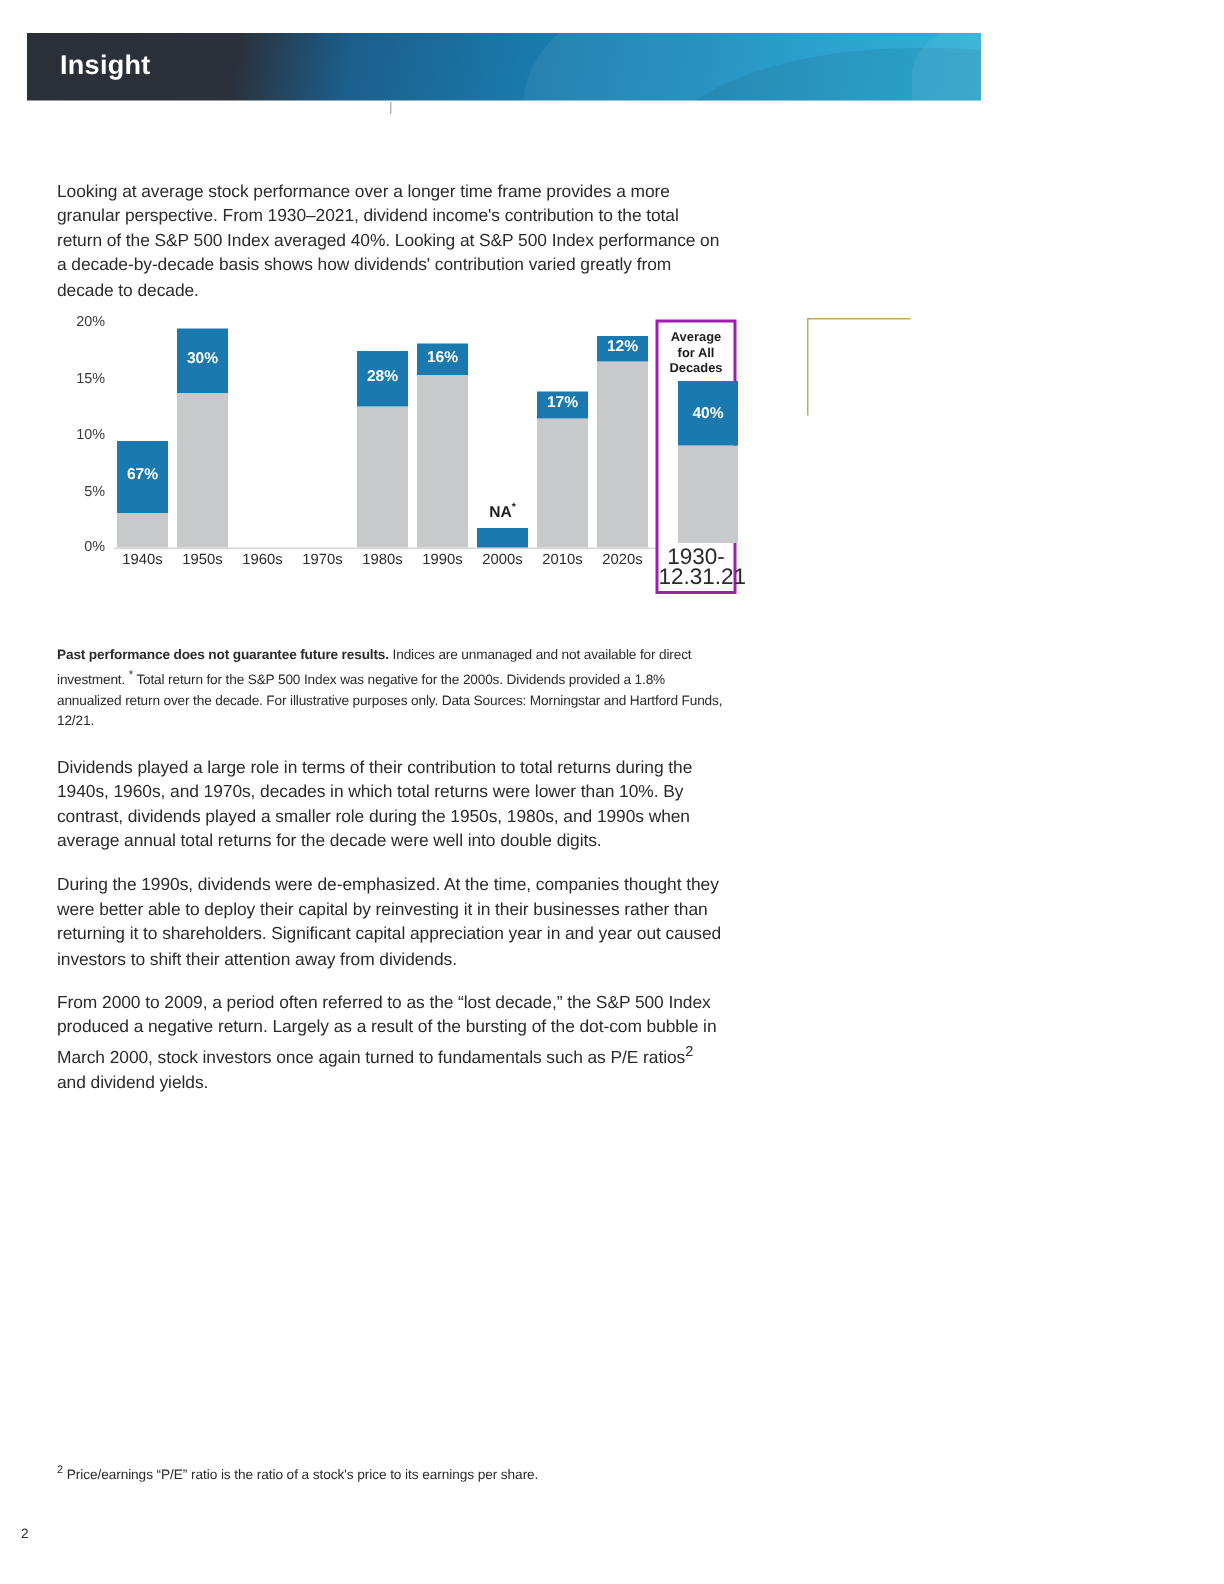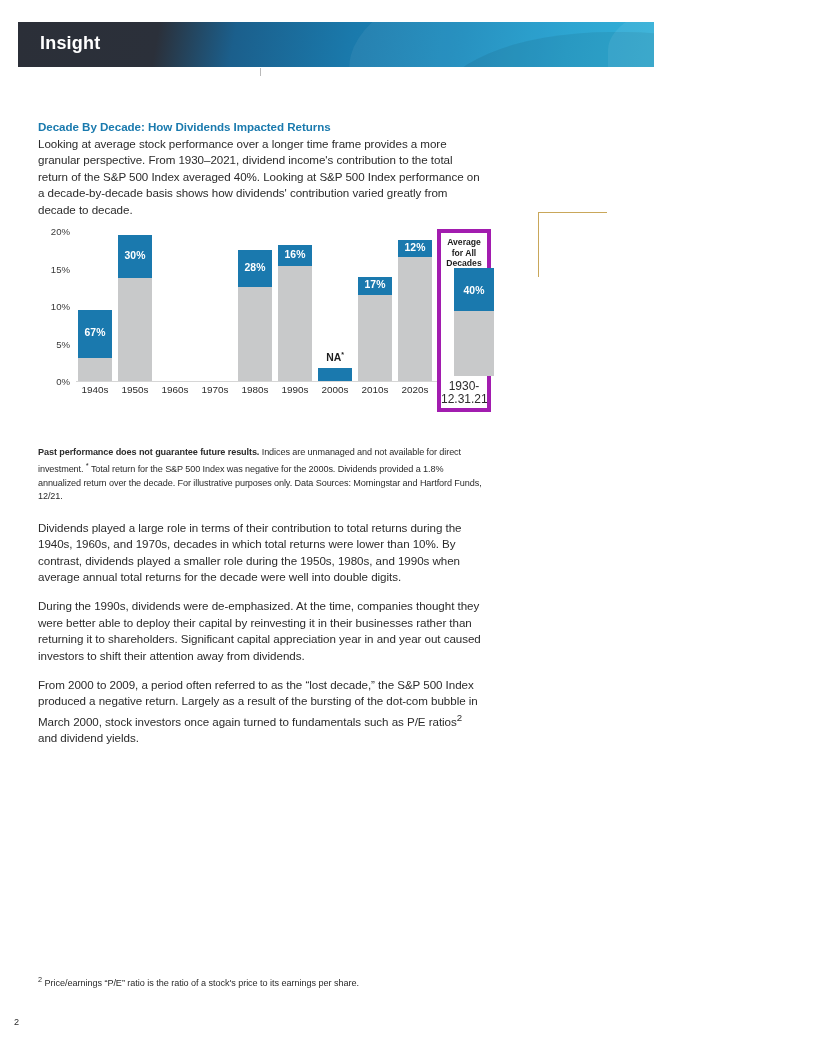--- a/index.html
+++ b/index.html
@@ -196,21 +196,21 @@
     color: #2b2b2b;
   }
 
   
   .avg-panel {
     position: absolute;
     left: 397px;
     top: -2px;
     width: 54px;
     height: 183px;
-    border: 4px solid #a21caf;
+    border: 2px solid #a21caf;
     background: #ffffff;
     box-sizing: border-box;
   }
   .avg-head {
     position: absolute;
     left: 0; top: 4px;
     width: 100%;
     text-align: center;
     font-size: 8.6px;
     line-height: 10.5px;
@@ -246,21 +246,21 @@
     transform: translateY(-50%);
     color: #ffffff;
     font-size: 10.4px;
     font-weight: bold;
   }
   .avg-foot {
     position: absolute;
     left: 0; bottom: 3px;
     width: 100%;
     text-align: center;
-    font-size: 12px;
+    font-size: 15px;
     line-height: 12.5px;
     color: #2b2b2b;
   }
 
   
   .chart-note {
     margin-top: 30px;
     font-size: 9.1px;
     line-height: 13.4px;
     color: #2b2b2b;
@@ -321,21 +321,20 @@
 <div class="banner">
   <div class="banner-swoosh1"></div>
   <div class="banner-swoosh2"></div>
   <div class="banner-swoosh3"></div>
   <div class="banner-title">Insight</div>
 </div>
 <div class="banner-tick"></div>
 
 <div class="left-col">
 
-  <h2 class="section-head">Decade By Decade: How Dividends Impacted Returns</h2>
 
   <p class="body-p">Looking at average stock performance over a longer time frame provides a more granular perspective. From 1930–2021, dividend income's contribution to the total return of the S&amp;P 500 Index averaged 40%. Looking at S&amp;P 500 Index performance on a decade-by-decade basis shows how dividends' contribution varied greatly from decade to decade.</p>
 
 
   <div class="chart-wrap">
     <div class="y-axis" id="yaxis">
         <div class="y-tick" style="top: 0px;">20%</div>
         <div class="y-tick" style="top: 37.5px;">15%</div>
         <div class="y-tick" style="top: 75px;">10%</div>
         <div class="y-tick" style="top: 112.5px;">5%</div>

